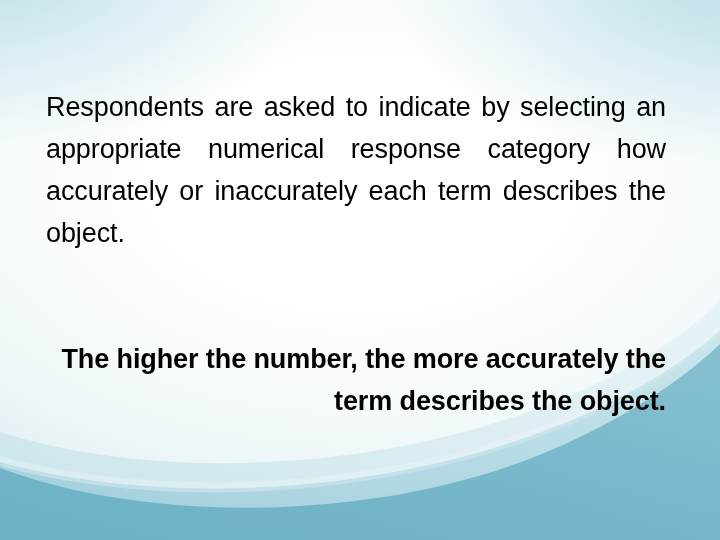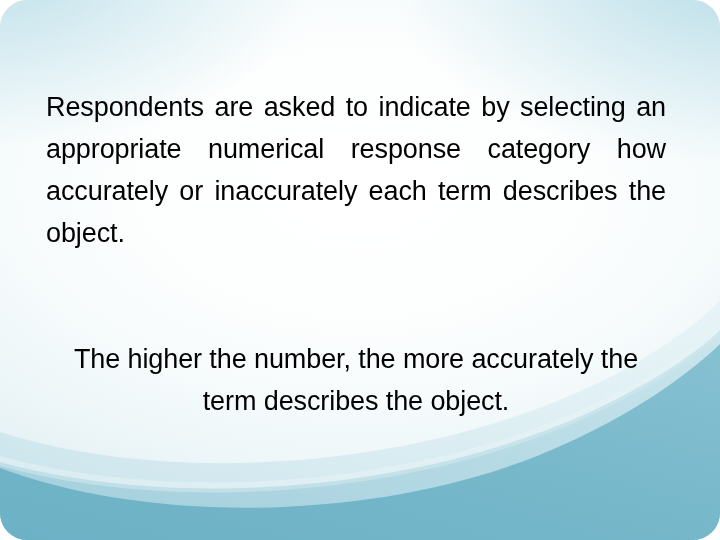--- a/index.html
+++ b/index.html
@@ -7,21 +7,20 @@
     padding: 0;
     background: #ffffff;
   }
   #slide {
     position: relative;
     width: 720px;
     height: 540px;
     overflow: hidden;
     background: #ffffff;
     font-family: "Liberation Sans", sans-serif;
-    border-radius: 27px;
   }
 
   
   .bg-layer {
     position: absolute;
     inset: 0;
     pointer-events: none;
   }
   
   .bg-base {
@@ -66,21 +65,22 @@
   .para.justified {
     text-align: justify;
     text-justify: inter-word;
   }
   .para.justified::after {
     content: "";
     display: inline-block;
     width: 100%;
   }
   .para.plain {
-    text-align: center;
+    text-align: right;
+    font-weight: bold;
   }
   .para-gap {
     height: 42px;
   }
 </style>
 </head>
 <body>
 
 <div id="slide">
 

